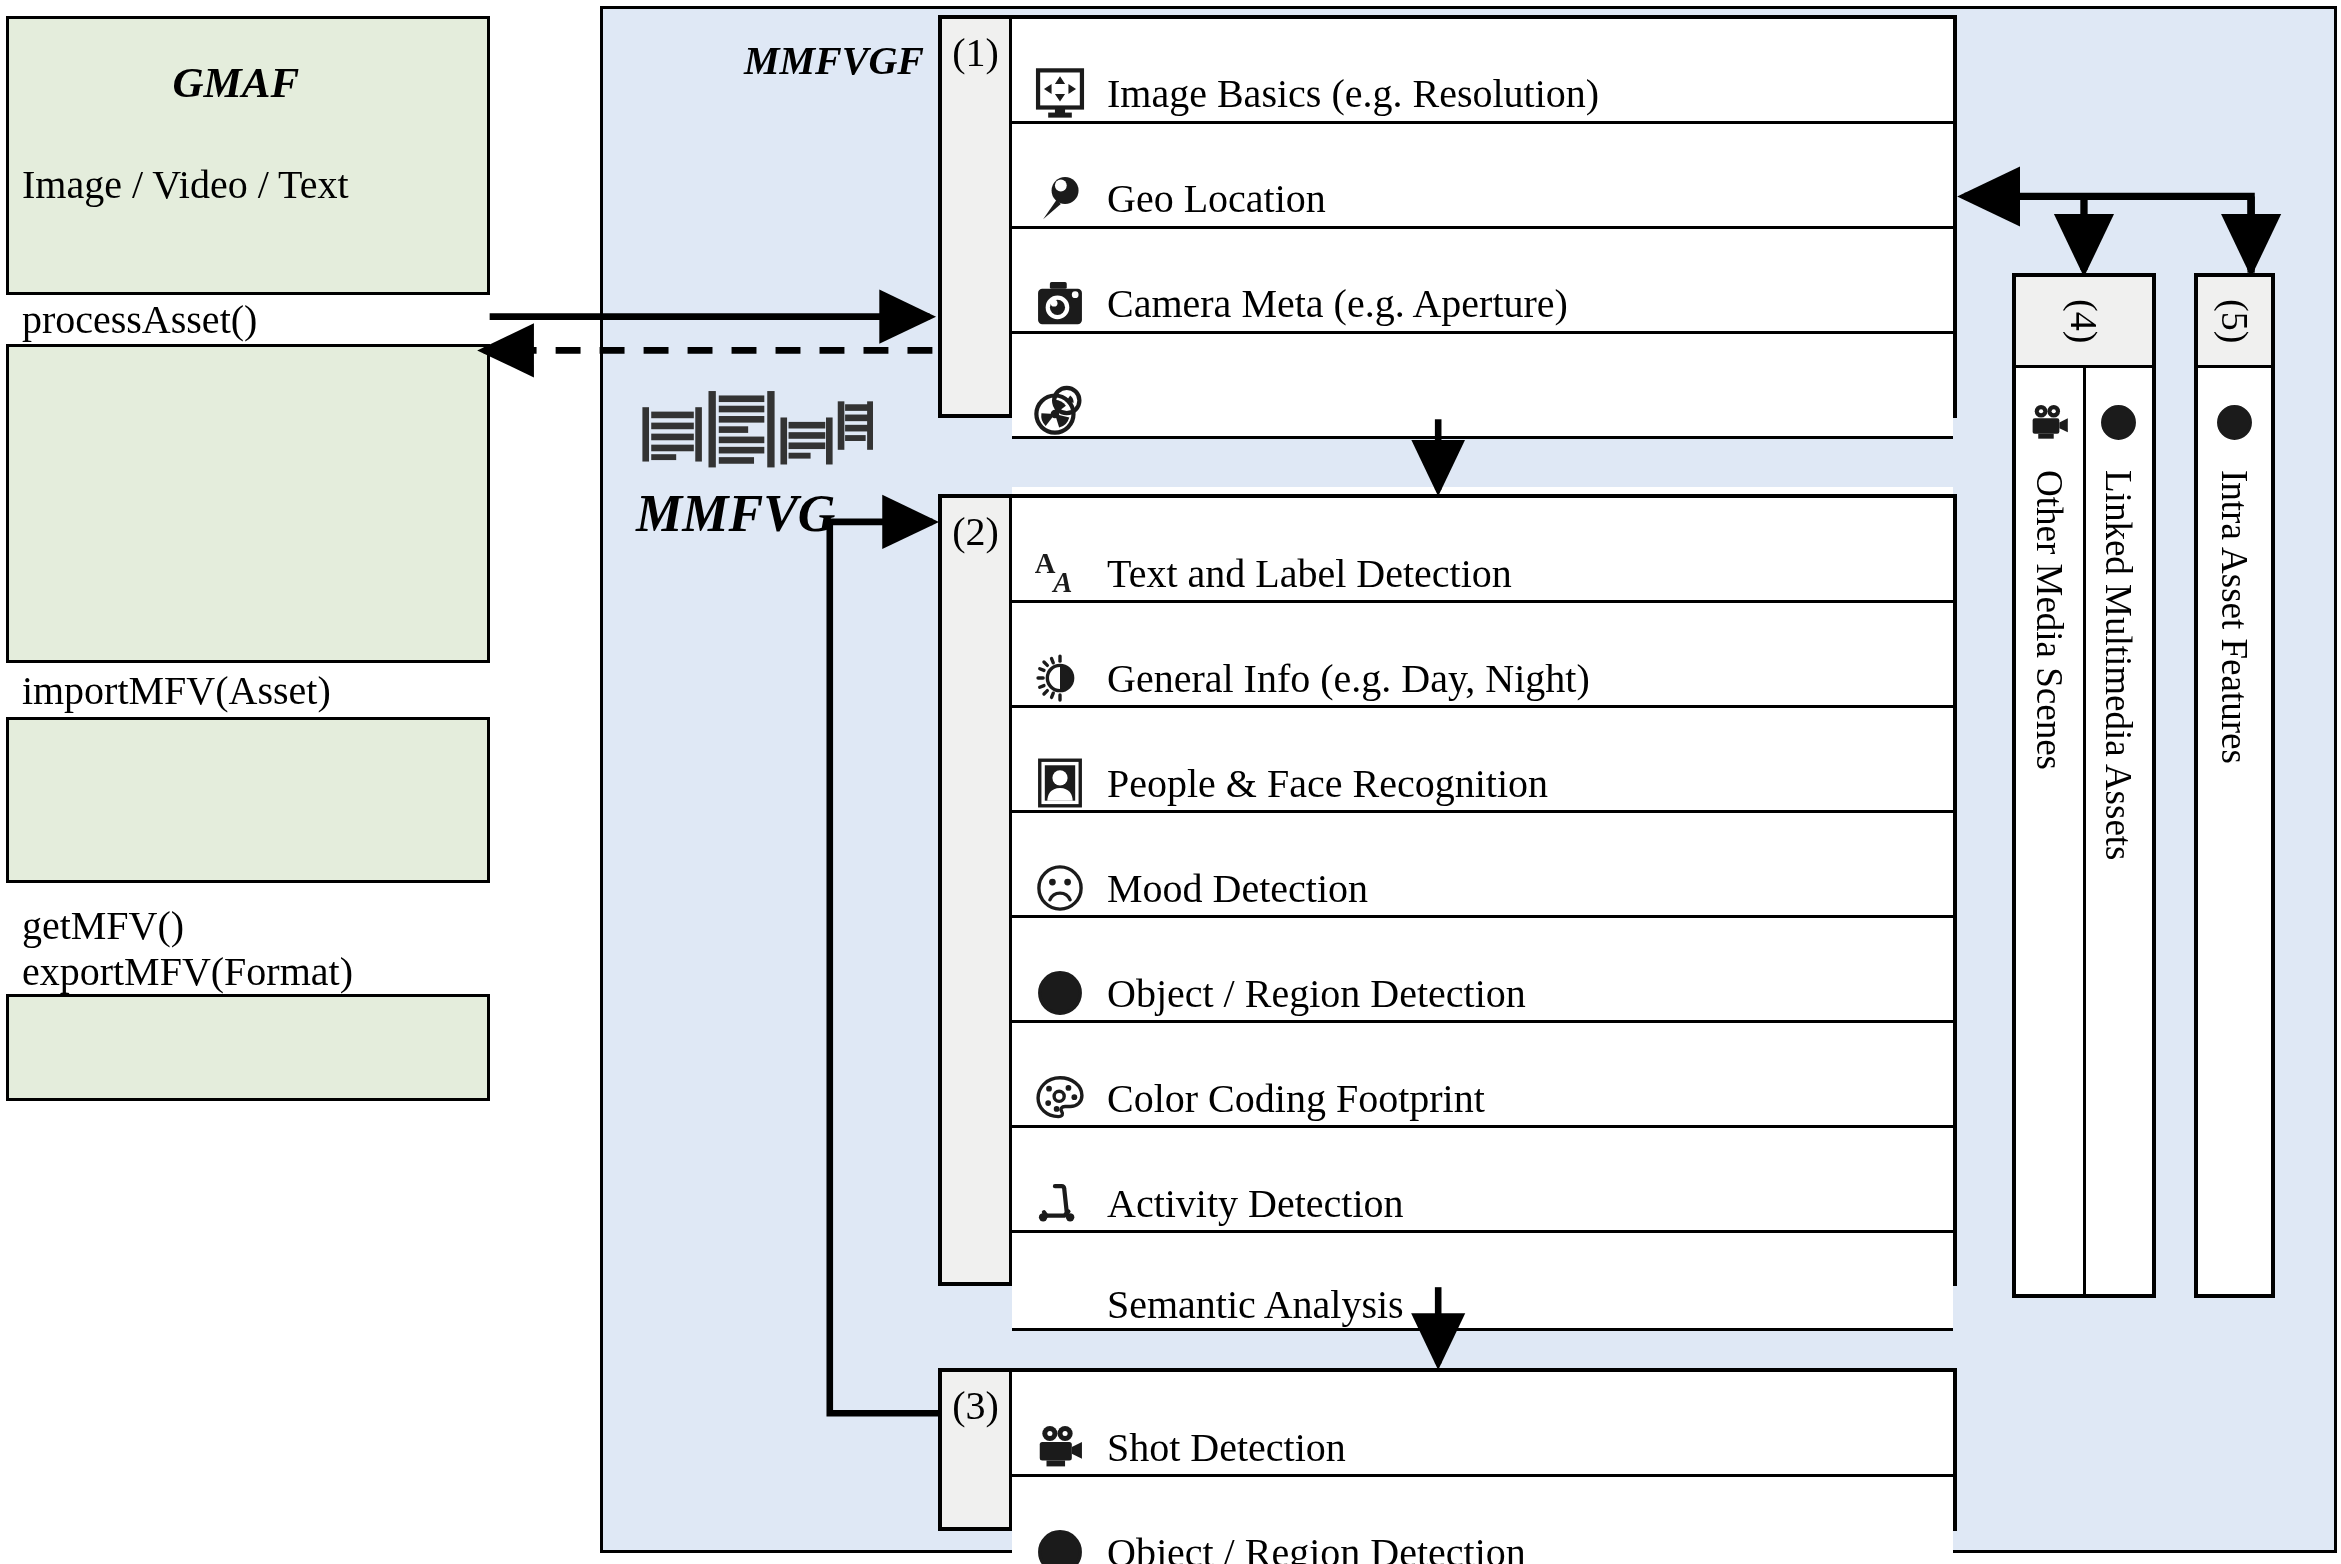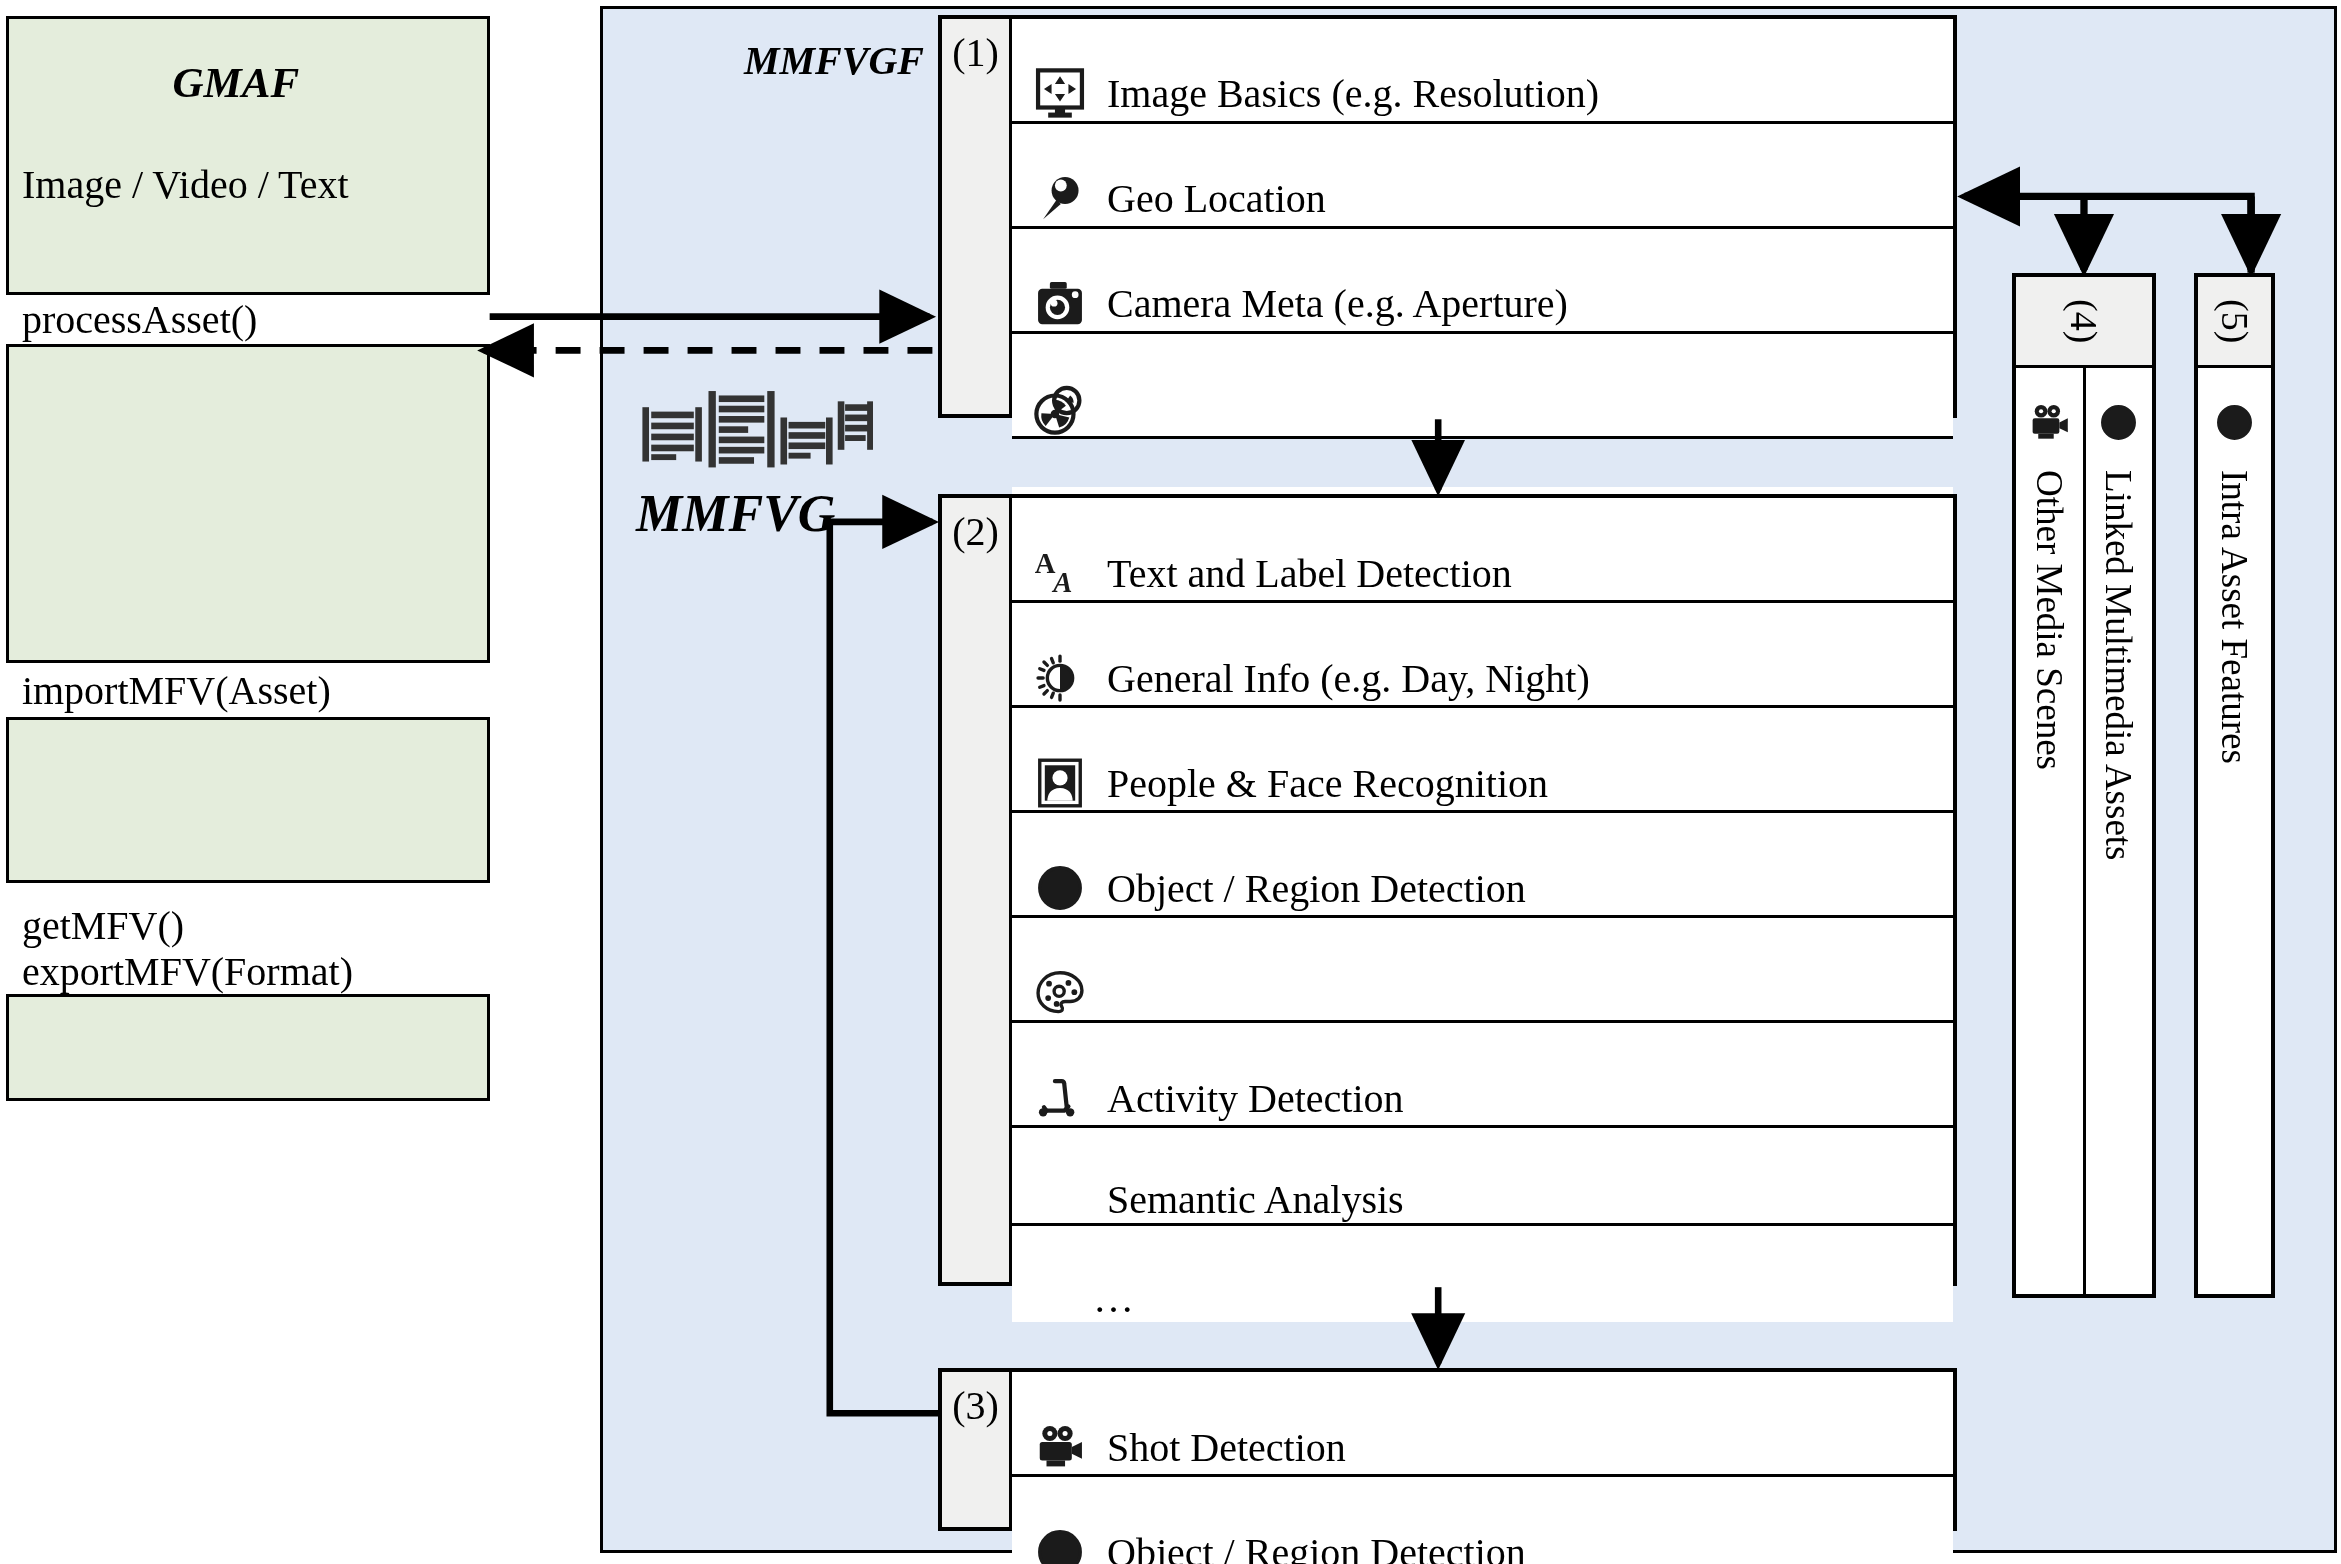--- a/index.html
+++ b/index.html
@@ -225,39 +225,51 @@
             <rect x="14" y="11" width="36" height="42" fill="#1b1b1b"></rect>
             <circle cx="32" cy="26" r="9" fill="#fff"></circle>
             <path d="M32 38 c-11 0 -15 8 -15 15 h30 c0 -7 -4 -15 -15 -15z" fill="#fff"></path>
           </svg>
       </span>
       <span class="lbl">People &amp; Face Recognition</span>
     </div>
     <div class="row">
       <span class="ico">
         <svg width="54" height="54" viewBox="0 0 64 64">
+            <circle cx="32" cy="32" r="25" fill="none" stroke="#1b1b1b" stroke-width="4"></circle>
+            <circle cx="23" cy="25" r="4" fill="#1b1b1b"></circle>
+            <circle cx="41" cy="25" r="4" fill="#1b1b1b"></circle>
+            <path d="M20 46 a13 13 0 0 1 24 0" fill="none" stroke="#1b1b1b" stroke-width="4" stroke-linecap="round"></path>
+          </svg>
+      </span>
+      <span class="lbl">Mood Detection</span>
+    </div>
+    <div class="row">
+      <span class="ico">
+        <svg width="54" height="54" viewBox="0 0 64 64">
             <circle cx="32" cy="32" r="24" fill="#1b1b1b"></circle>
             <path d="M32 8 a24 24 0 0 0 0 48 a19 19 0 0 1 0 -48 Z" fill="#fff"></path>
             <circle cx="32" cy="32" r="24" fill="none" stroke="#1b1b1b" stroke-width="4"></circle>
           </svg>
       </span>
       <span class="lbl">Object / Region Detection</span>
     </div>
     <div class="row">
       <span class="ico">
         <svg width="54" height="54" viewBox="0 0 64 64">
             <path d="M32 8 C16 8 6 20 6 32 c0 12 10 22 24 22 c5 0 6-3 4-6 c-2-3 0-6 4-6 h6 c8 0 14-5 14-13 C58 17 46 8 32 8 Z" fill="none" stroke="#1b1b1b" stroke-width="4"></path>
             <circle cx="31" cy="30" r="6" fill="none" stroke="#1b1b1b" stroke-width="4"></circle>
             <circle cx="19" cy="21" r="3.4" fill="#1b1b1b"></circle>
             <circle cx="42" cy="20" r="3.4" fill="#1b1b1b"></circle>
             <circle cx="49" cy="31" r="3.4" fill="#1b1b1b"></circle>
             <circle cx="18" cy="38" r="3.4" fill="#1b1b1b"></circle>
             <circle cx="28" cy="45" r="3.4" fill="#1b1b1b"></circle>
           </svg>
       </span>
+      <span class="lbl">Color Coding Footprint</span>
     </div>
     <div class="row">
       <span class="ico">
         <svg width="54" height="54" viewBox="0 0 64 64">
             <path d="M26 12 h8 a3 3 0 0 1 3 3 l3 28" fill="none" stroke="#1b1b1b" stroke-width="5" stroke-linecap="round"></path>
             <path d="M16 47 h21 l5 -5" fill="none" stroke="#1b1b1b" stroke-width="5" stroke-linecap="round"></path>
             <path d="M16 47 l-3 -4" fill="none" stroke="#1b1b1b" stroke-width="5" stroke-linecap="round"></path>
             <circle cx="12" cy="49" r="5" fill="#1b1b1b"></circle>
             <circle cx="44" cy="49" r="5" fill="#1b1b1b"></circle>
           </svg>

